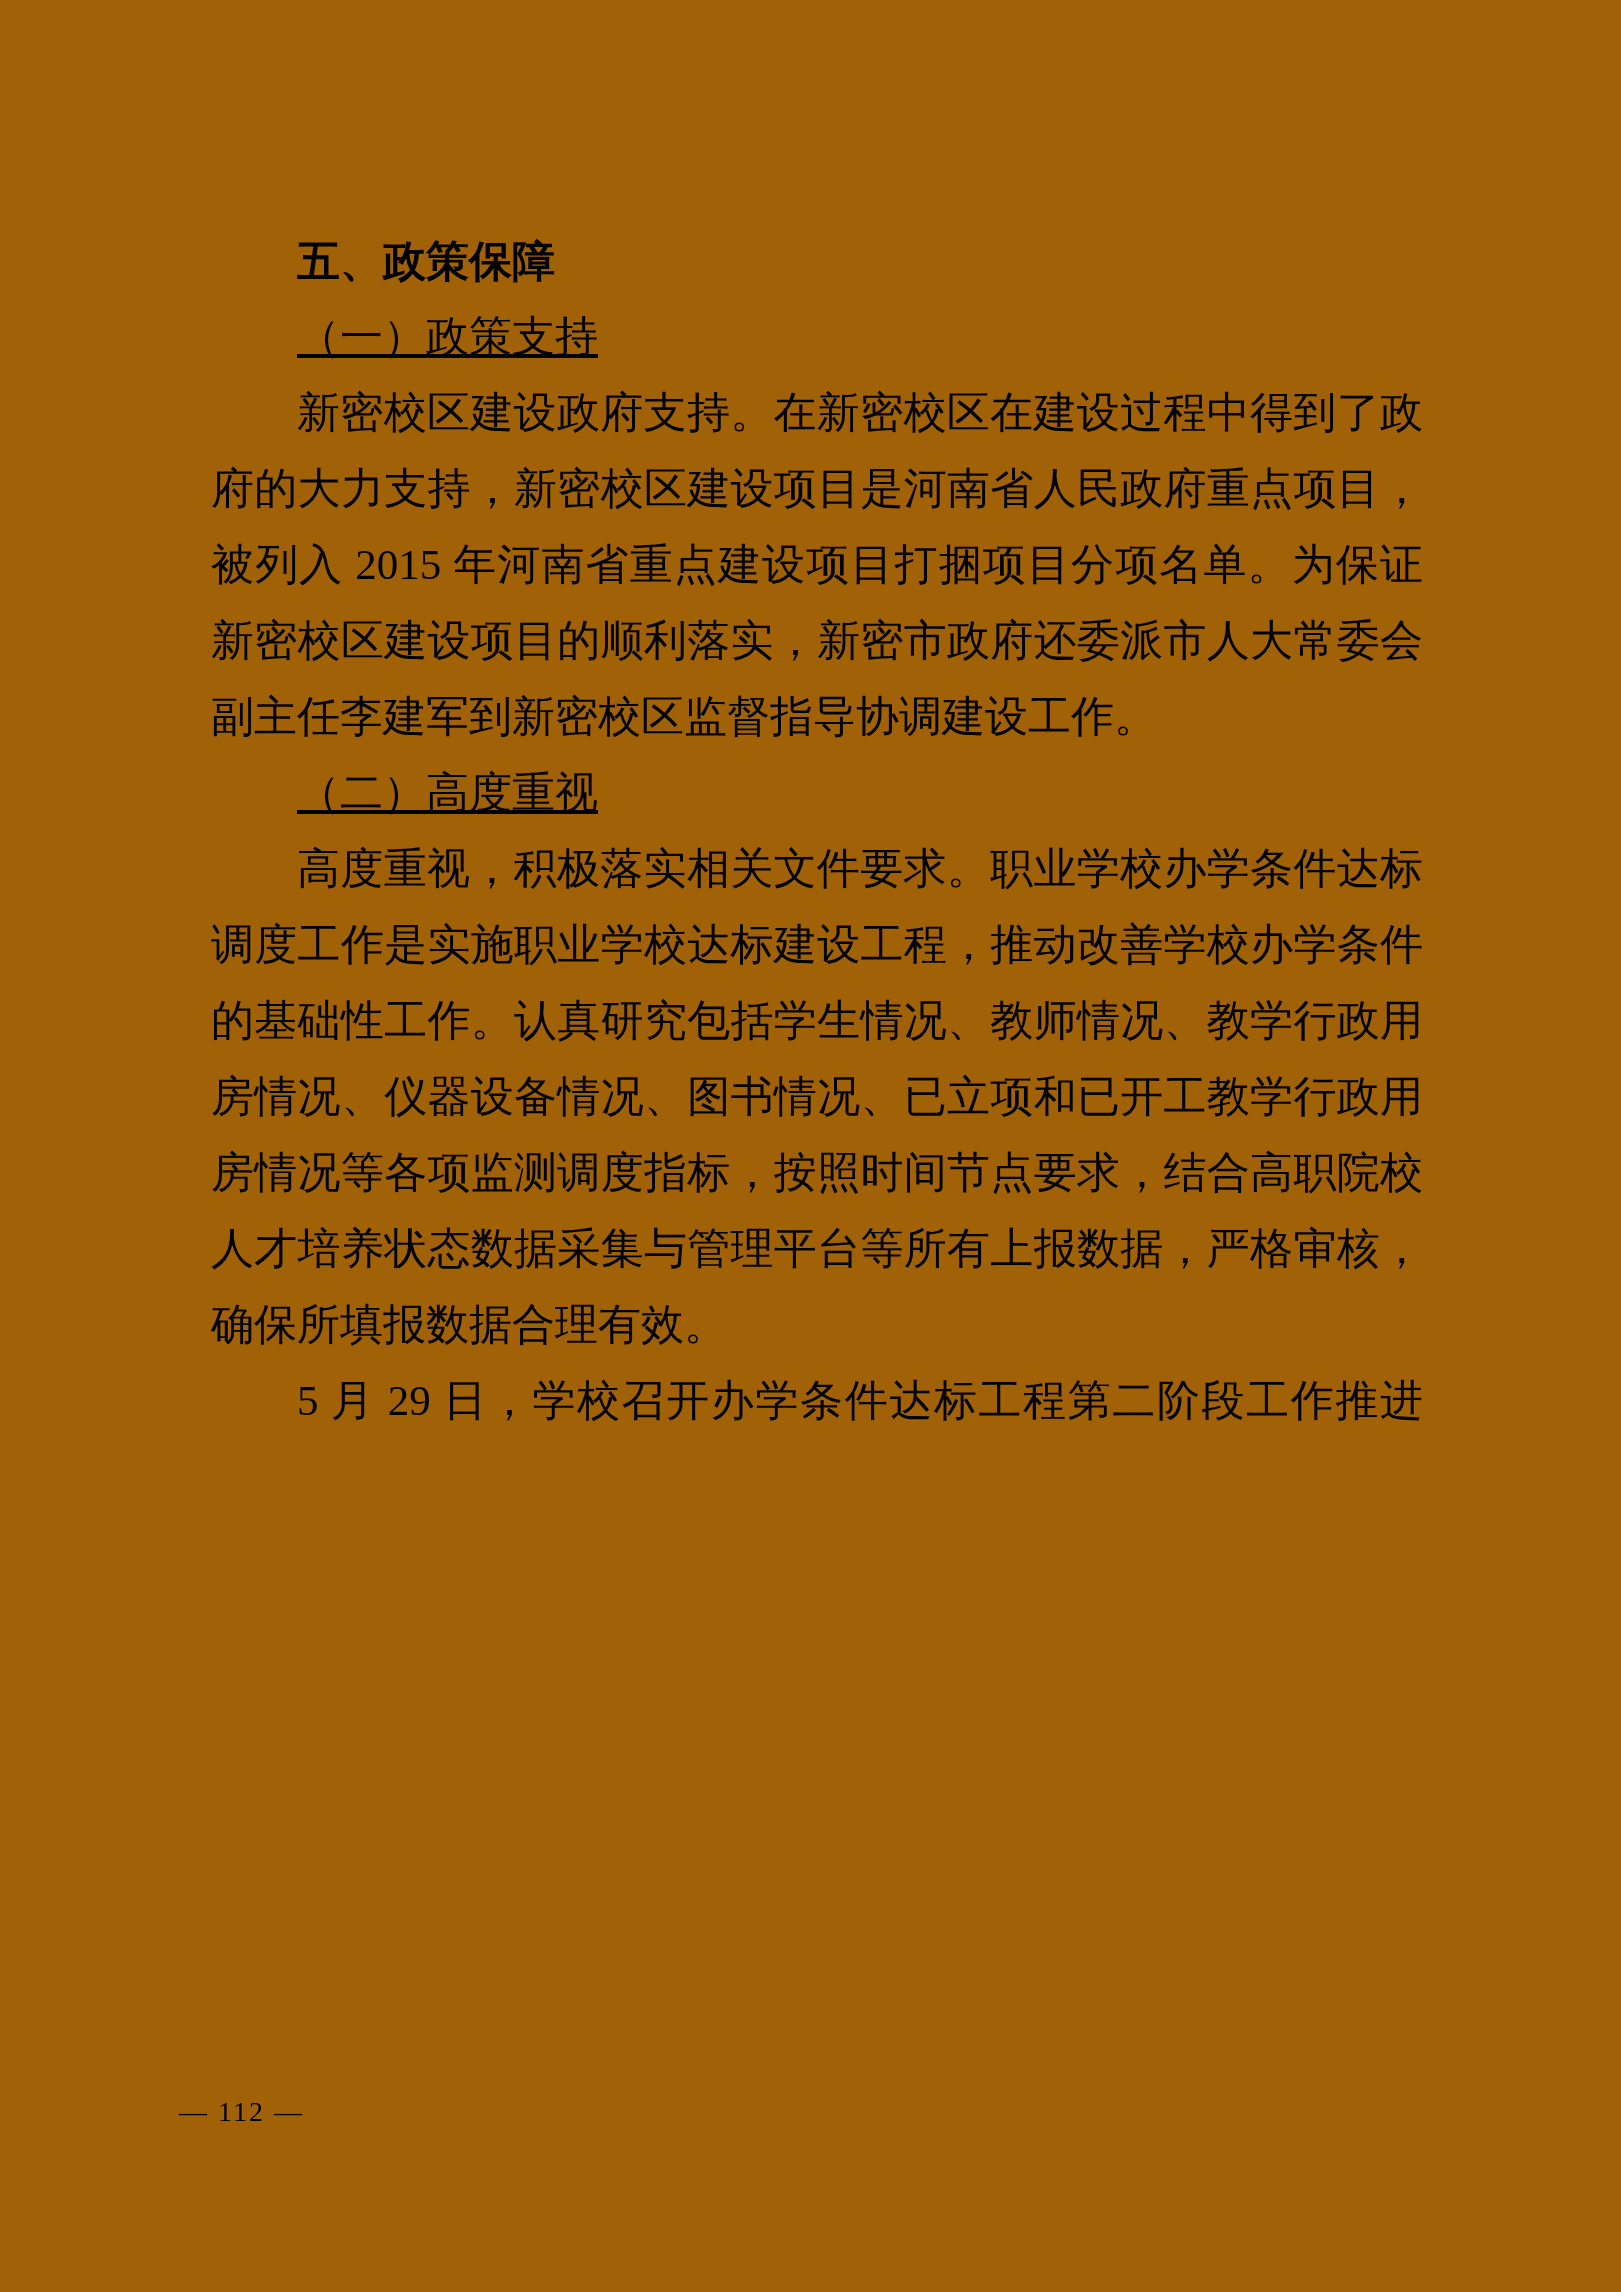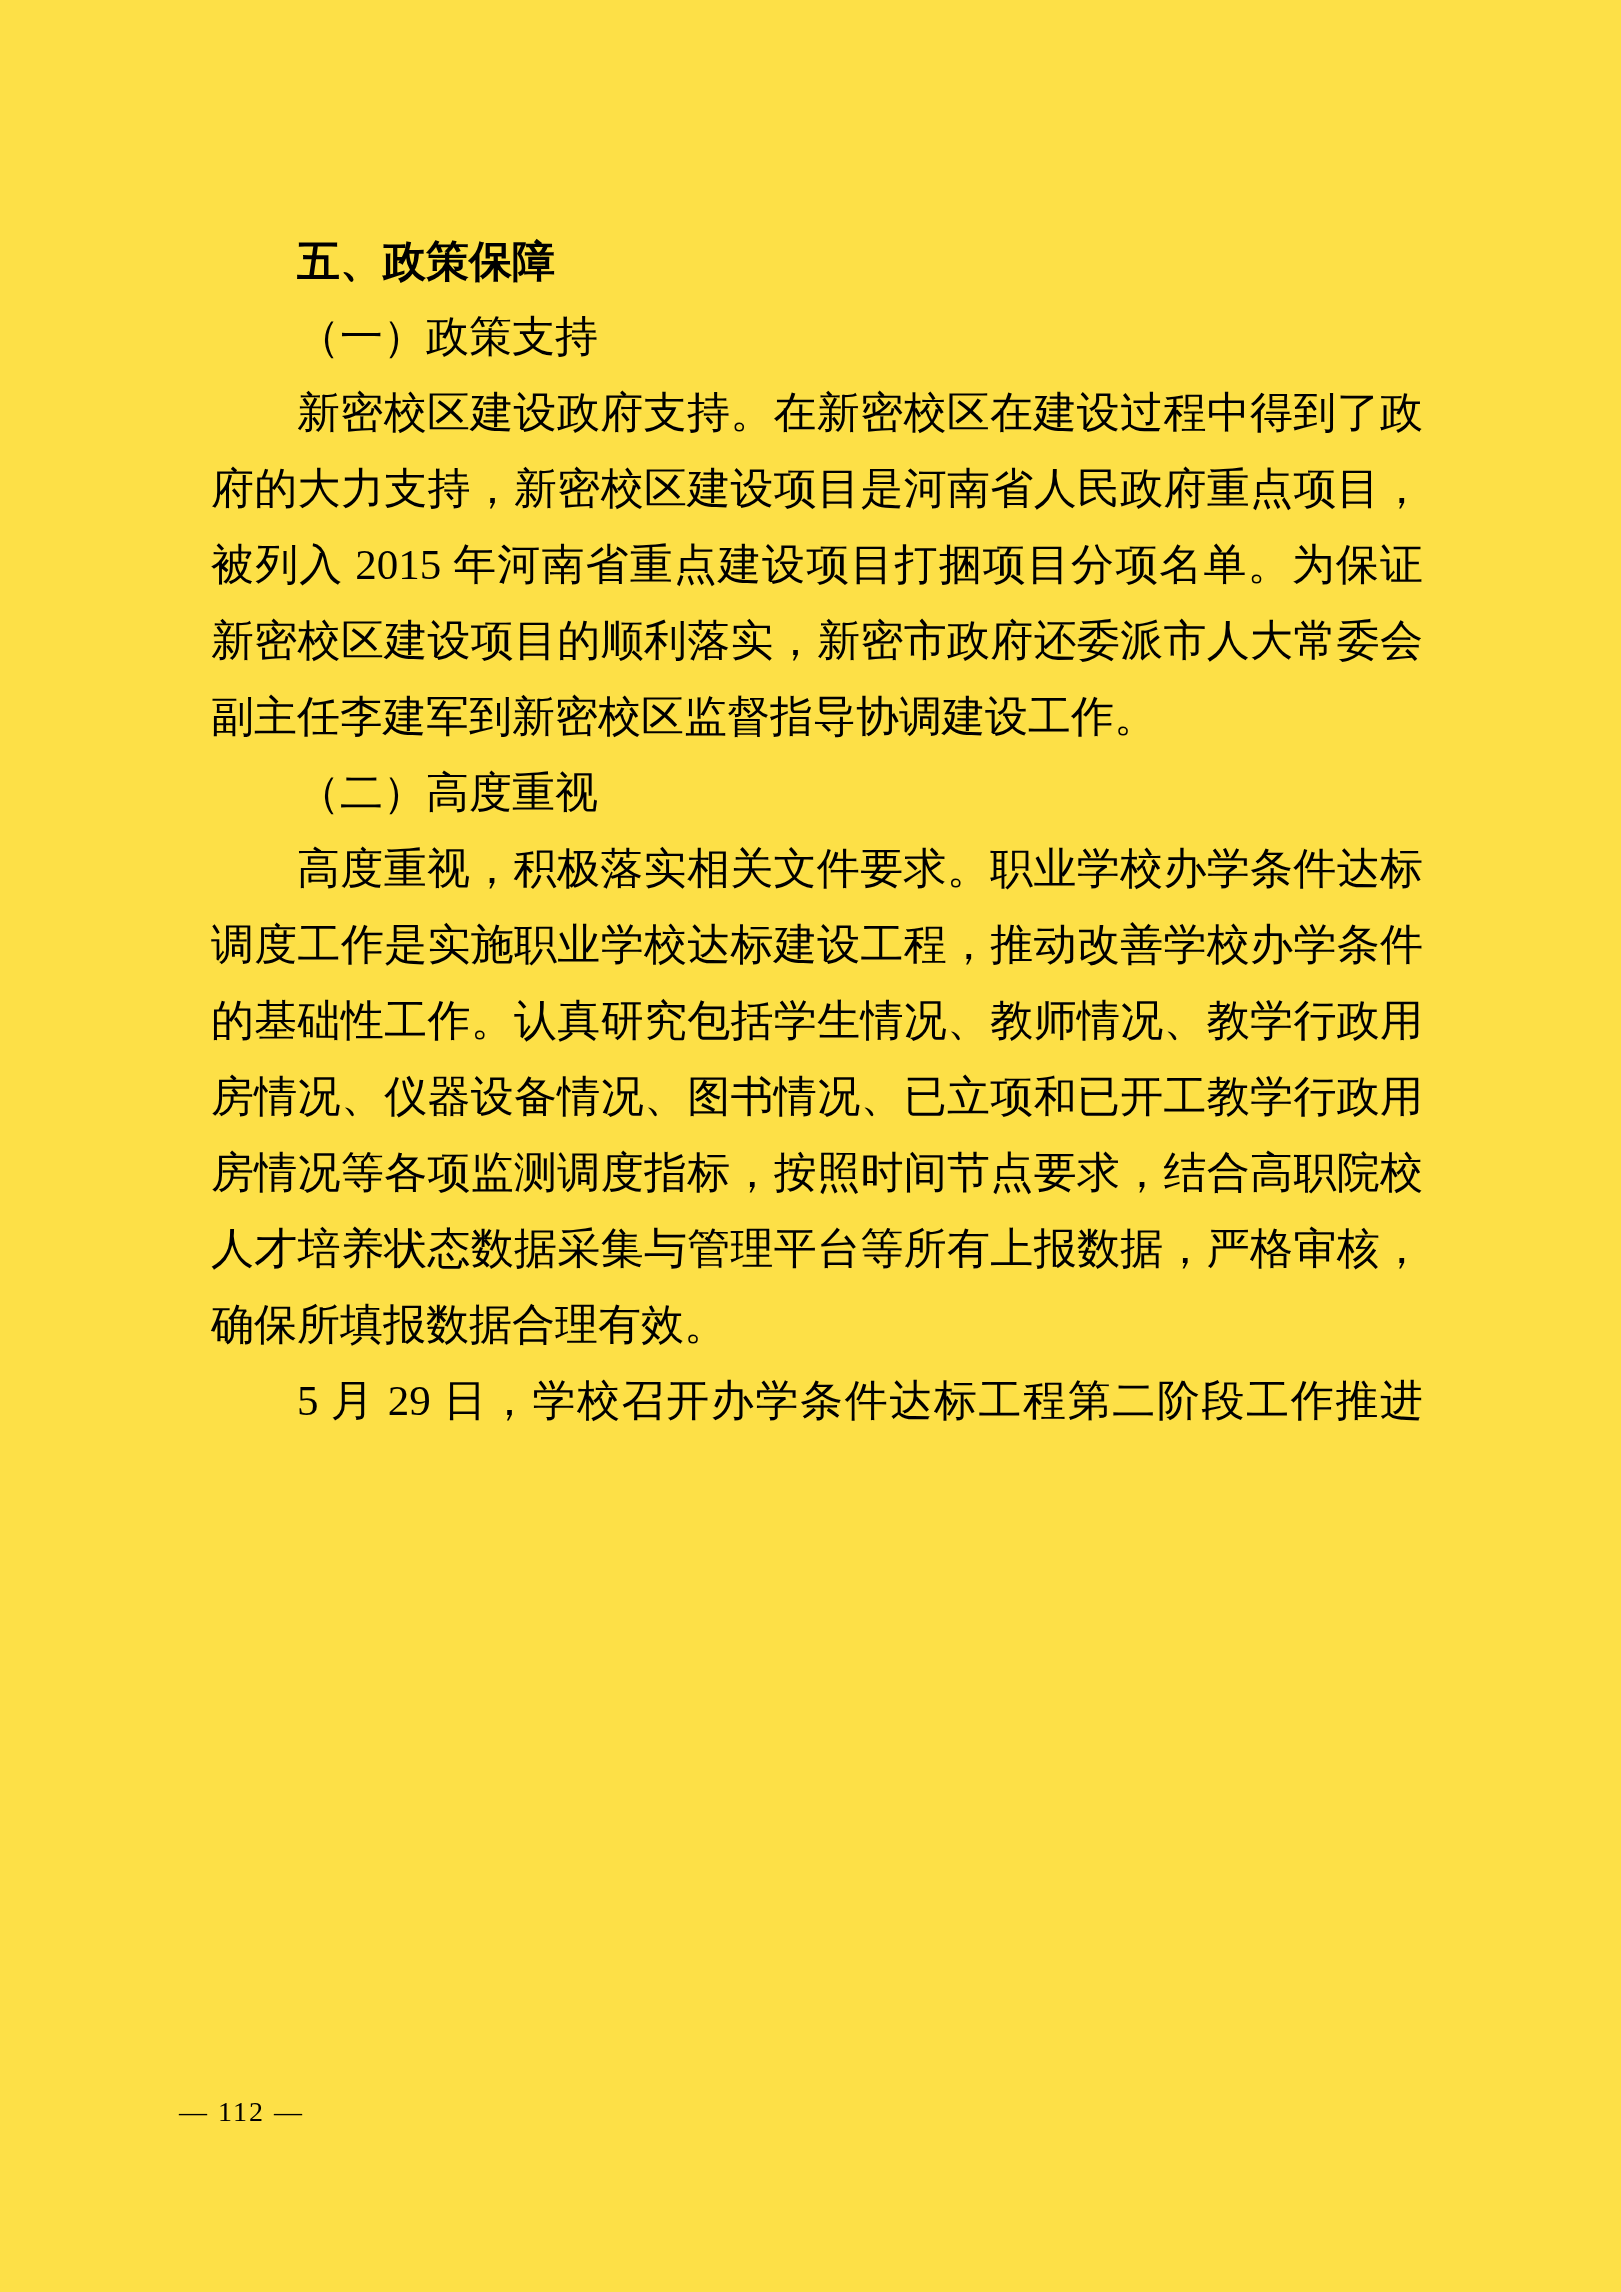--- a/index.html
+++ b/index.html
@@ -4,21 +4,21 @@
 <style>
   html, body {
     margin: 0;
     padding: 0;
     background: #ffffff;
   }
   .page {
     position: relative;
     width: 1621px;
     height: 2293px;
-    background: #fde047;
+    background: #a16207;
     overflow: hidden;
     color: #000000;
   }
   .textblock {
     position: absolute;
     left: 211px;
     top: 223px;
     width: 1212px;
     font-family: "Liberation Serif", "DejaVu Serif", serif;
     font-size: 43px;
@@ -27,20 +27,21 @@
     text-justify: inter-ideograph;
   }
   .heading {
     font-family: "Liberation Sans", "DejaVu Sans", sans-serif;
     font-weight: 700;
     text-indent: 2em;
   }
   .sub {
     text-indent: 2em;
     font-weight: 500;
+    text-decoration: underline;
   }
   p.para {
     margin: 0;
     text-indent: 2em;
   }
   p.para.fill {
     text-align-last: justify;
   }
   .footer {
     position: absolute;

